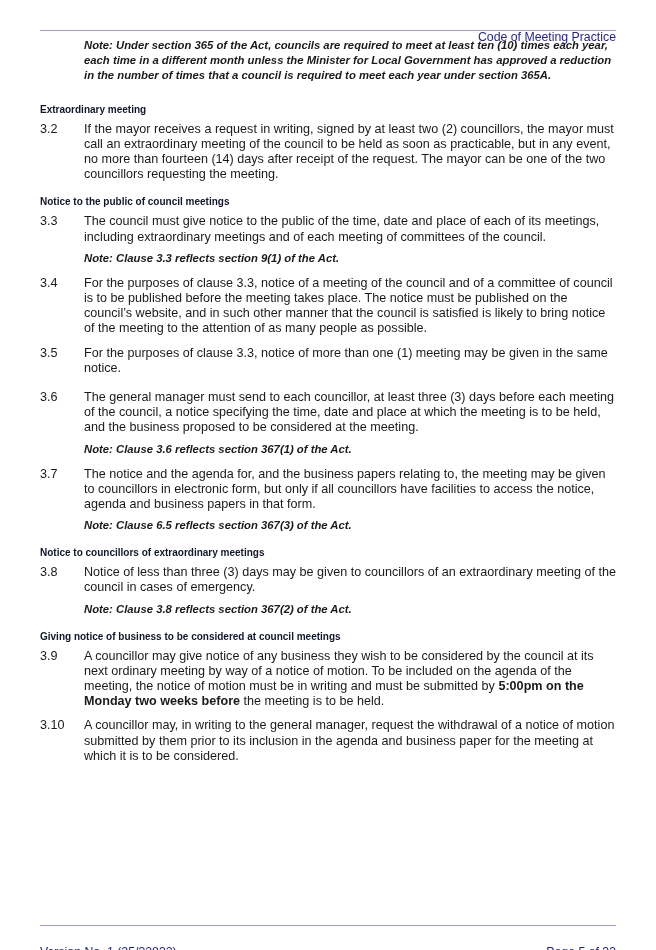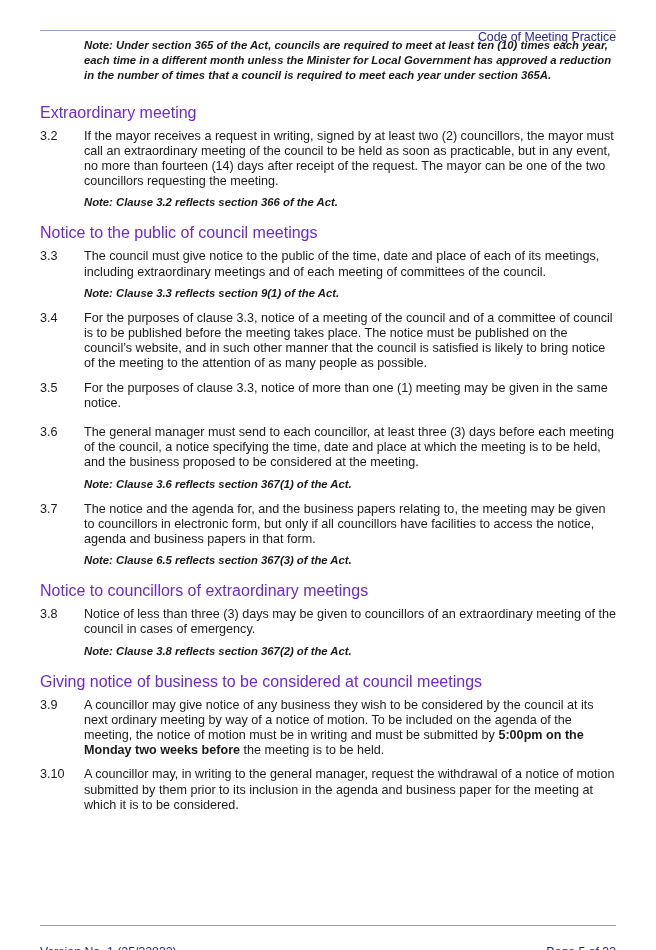--- a/index.html
+++ b/index.html
@@ -17,21 +17,21 @@
     }
     .content { position: absolute; left: 40px; right: 40px; top: 38px; }
     .intro {
       margin-left: 56px; font-size: 12.6px; line-height: 15.2px; margin-bottom: 30px;
     }
     .note-block {
       margin-left: 44px; font-size: 11.3px; line-height: 15.2px;
       font-weight: bold; font-style: italic; margin-bottom: 20px;
     }
     .section-heading {
-      font-size: 16px; font-weight: normal; color: #6d28d9; margin: 0 0 7px 0;
+      font-size: 10px; font-weight: bold; color: #0f172a; margin: 0 0 7px 0;
     }
     .clause { display: flex; font-size: 12.6px; line-height: 15.2px; margin-bottom: 9px; }
     .clause-num { width: 44px; flex: 0 0 44px; }
     .clause-text { flex: 1; }
     .clause-note {
       margin-left: 44px; font-size: 11.3px; font-weight: bold; font-style: italic;
       line-height: 15px; margin-top: -3px; margin-bottom: 10px;
     }
     .section { margin-bottom: 14px; }
     .footer {
@@ -50,21 +50,20 @@
 
 <div class="content">
   <div class="note-block">Note: Under section 365 of the Act, councils are required to meet at least ten (10) times each year, each time in a different month unless the Minister for Local Government has approved a reduction in the number of times that a council is required to meet each year under section 365A.</div>
 
   <div class="section">
     <div class="section-heading">Extraordinary meeting</div>
     <div class="clause">
       <span class="clause-num">3.2</span>
       <span class="clause-text">If the mayor receives a request in writing, signed by at least two (2) councillors, the mayor must call an extraordinary meeting of the council to be held as soon as practicable, but in any event, no more than fourteen (14) days after receipt of the request. The mayor can be one of the two councillors requesting the meeting.</span>
     </div>
-    <div class="clause-note">Note: Clause 3.2 reflects section 366 of the Act.</div>
   </div>
 
   <div class="section">
     <div class="section-heading">Notice to the public of council meetings</div>
     <div class="clause">
       <span class="clause-num">3.3</span>
       <span class="clause-text">The council must give notice to the public of the time, date and place of each of its meetings, including extraordinary meetings and of each meeting of committees of the council.</span>
     </div>
     <div class="clause-note">Note: Clause 3.3 reflects section 9(1) of the Act.</div>
     <div class="clause">

